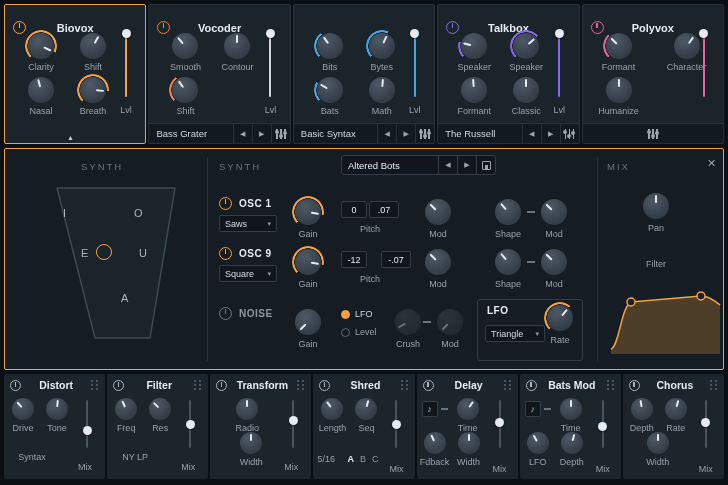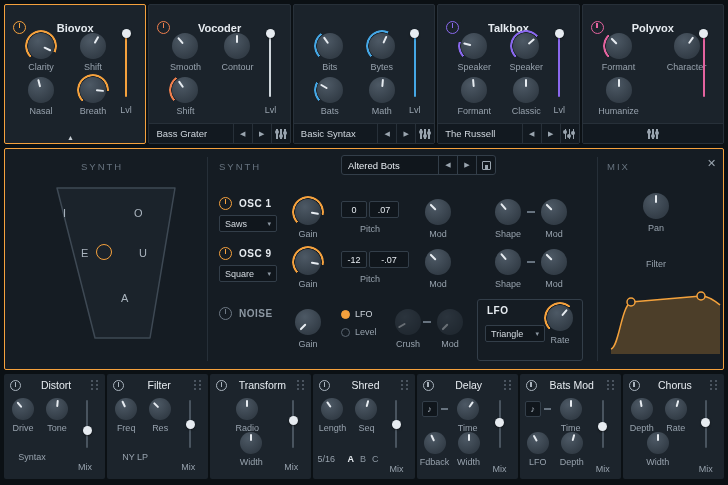--- a/index.html
+++ b/index.html
@@ -57,21 +57,21 @@
 .lfobox{position:absolute;border:1px solid #333e49;border-radius:3px}
 .xbtn{position:absolute;font-size:11px;color:#9aa5af}
 .preset-ctl{position:absolute;height:20px;display:flex;background:#10161c;border:1px solid #333e49;border-radius:3px;align-items:stretch}
 .preset-ctl .pname2{width:96px;display:flex;align-items:center;padding-left:6px;font-size:9.5px;color:#e6ebf0;white-space:nowrap}
 .preset-ctl .pbtn{border-left:1px solid #333e49}
 .saveicon{width:9px;height:9px;border:1px solid #9aa5af;border-radius:1px;position:relative}
 .saveicon::after{content:'';position:absolute;left:2px;bottom:0;width:3px;height:4px;background:#9aa5af}
 .fx-row{height:105px;margin-top:4px}
 .fx{flex:1;background:#1c242c;border-radius:2px;position:relative;--c:#aab4be}
 .fxhdr{display:flex;align-items:center;gap:4px;padding:5px 6px 0}
-.fxtitle{flex:1;text-align:center;font-size:10.5px;font-weight:normal;color:#e6ebf0;white-space:nowrap}
+.fxtitle{flex:1;text-align:center;font-size:10.5px;font-weight:bold;color:#e6ebf0;white-space:nowrap}
 .grips{width:8px;height:11px;position:relative;flex:none}
 .grips::before{content:'';position:absolute;left:0;top:0;width:2px;height:2px;border-radius:50%;background:#5a6570;box-shadow:5px 0 #5a6570,0 4px #5a6570,5px 4px #5a6570,0 8px #5a6570,5px 8px #5a6570}
 .notebox{position:absolute;width:16px;height:16px;border:1px solid #333e49;border-radius:2px;color:#aab4be;font-size:9px;display:flex;align-items:center;justify-content:center;background:#10161c}
 .seqletters{position:absolute;display:flex;gap:6px;font-size:9px;color:#8d98a3}
 .seqletters .on{color:#e6ebf0;font-weight:bold}
 .fxextra{position:absolute;font-size:9px;color:#97a2ad;text-align:center;white-space:nowrap}
 svg{display:block}
 </style>
 </head>
 <body>
@@ -315,21 +315,21 @@
   <span class="rname" style="left:234px;top:99px">OSC 9</span>
   <span class="dd" style="left:214px;top:116px;width:58px">
       <span>Square</span>
       <i class="caret">▾</i>
     </span>
   <div class="ecell" style="left:284px;top:100px">
     <span class="knob arc" style="--rot:100deg;--sweep:235deg"></span>
     <span class="klabel">Gain</span>
   </div>
   <span class="nbox" style="left:336px;top:102px;width:26px">-12</span>
-  <span class="nbox" style="left:364px;top:102px;width:40px">-.07</span>
+  <span class="nbox" style="left:376px;top:102px;width:30px">-.07</span>
   <span class="flabel" style="left:336px;top:125px;width:58px">Pitch</span>
   <div class="ecell" style="left:414px;top:100px">
     <span class="knob" style="--rot:-45deg"></span>
     <span class="klabel">Mod</span>
   </div>
   <div class="ecell" style="left:484px;top:100px">
     <span class="knob" style="--rot:-40deg"></span>
     <span class="klabel">Shape</span>
   </div>
   <span class="dash" style="left:522px;top:112px"></span>

